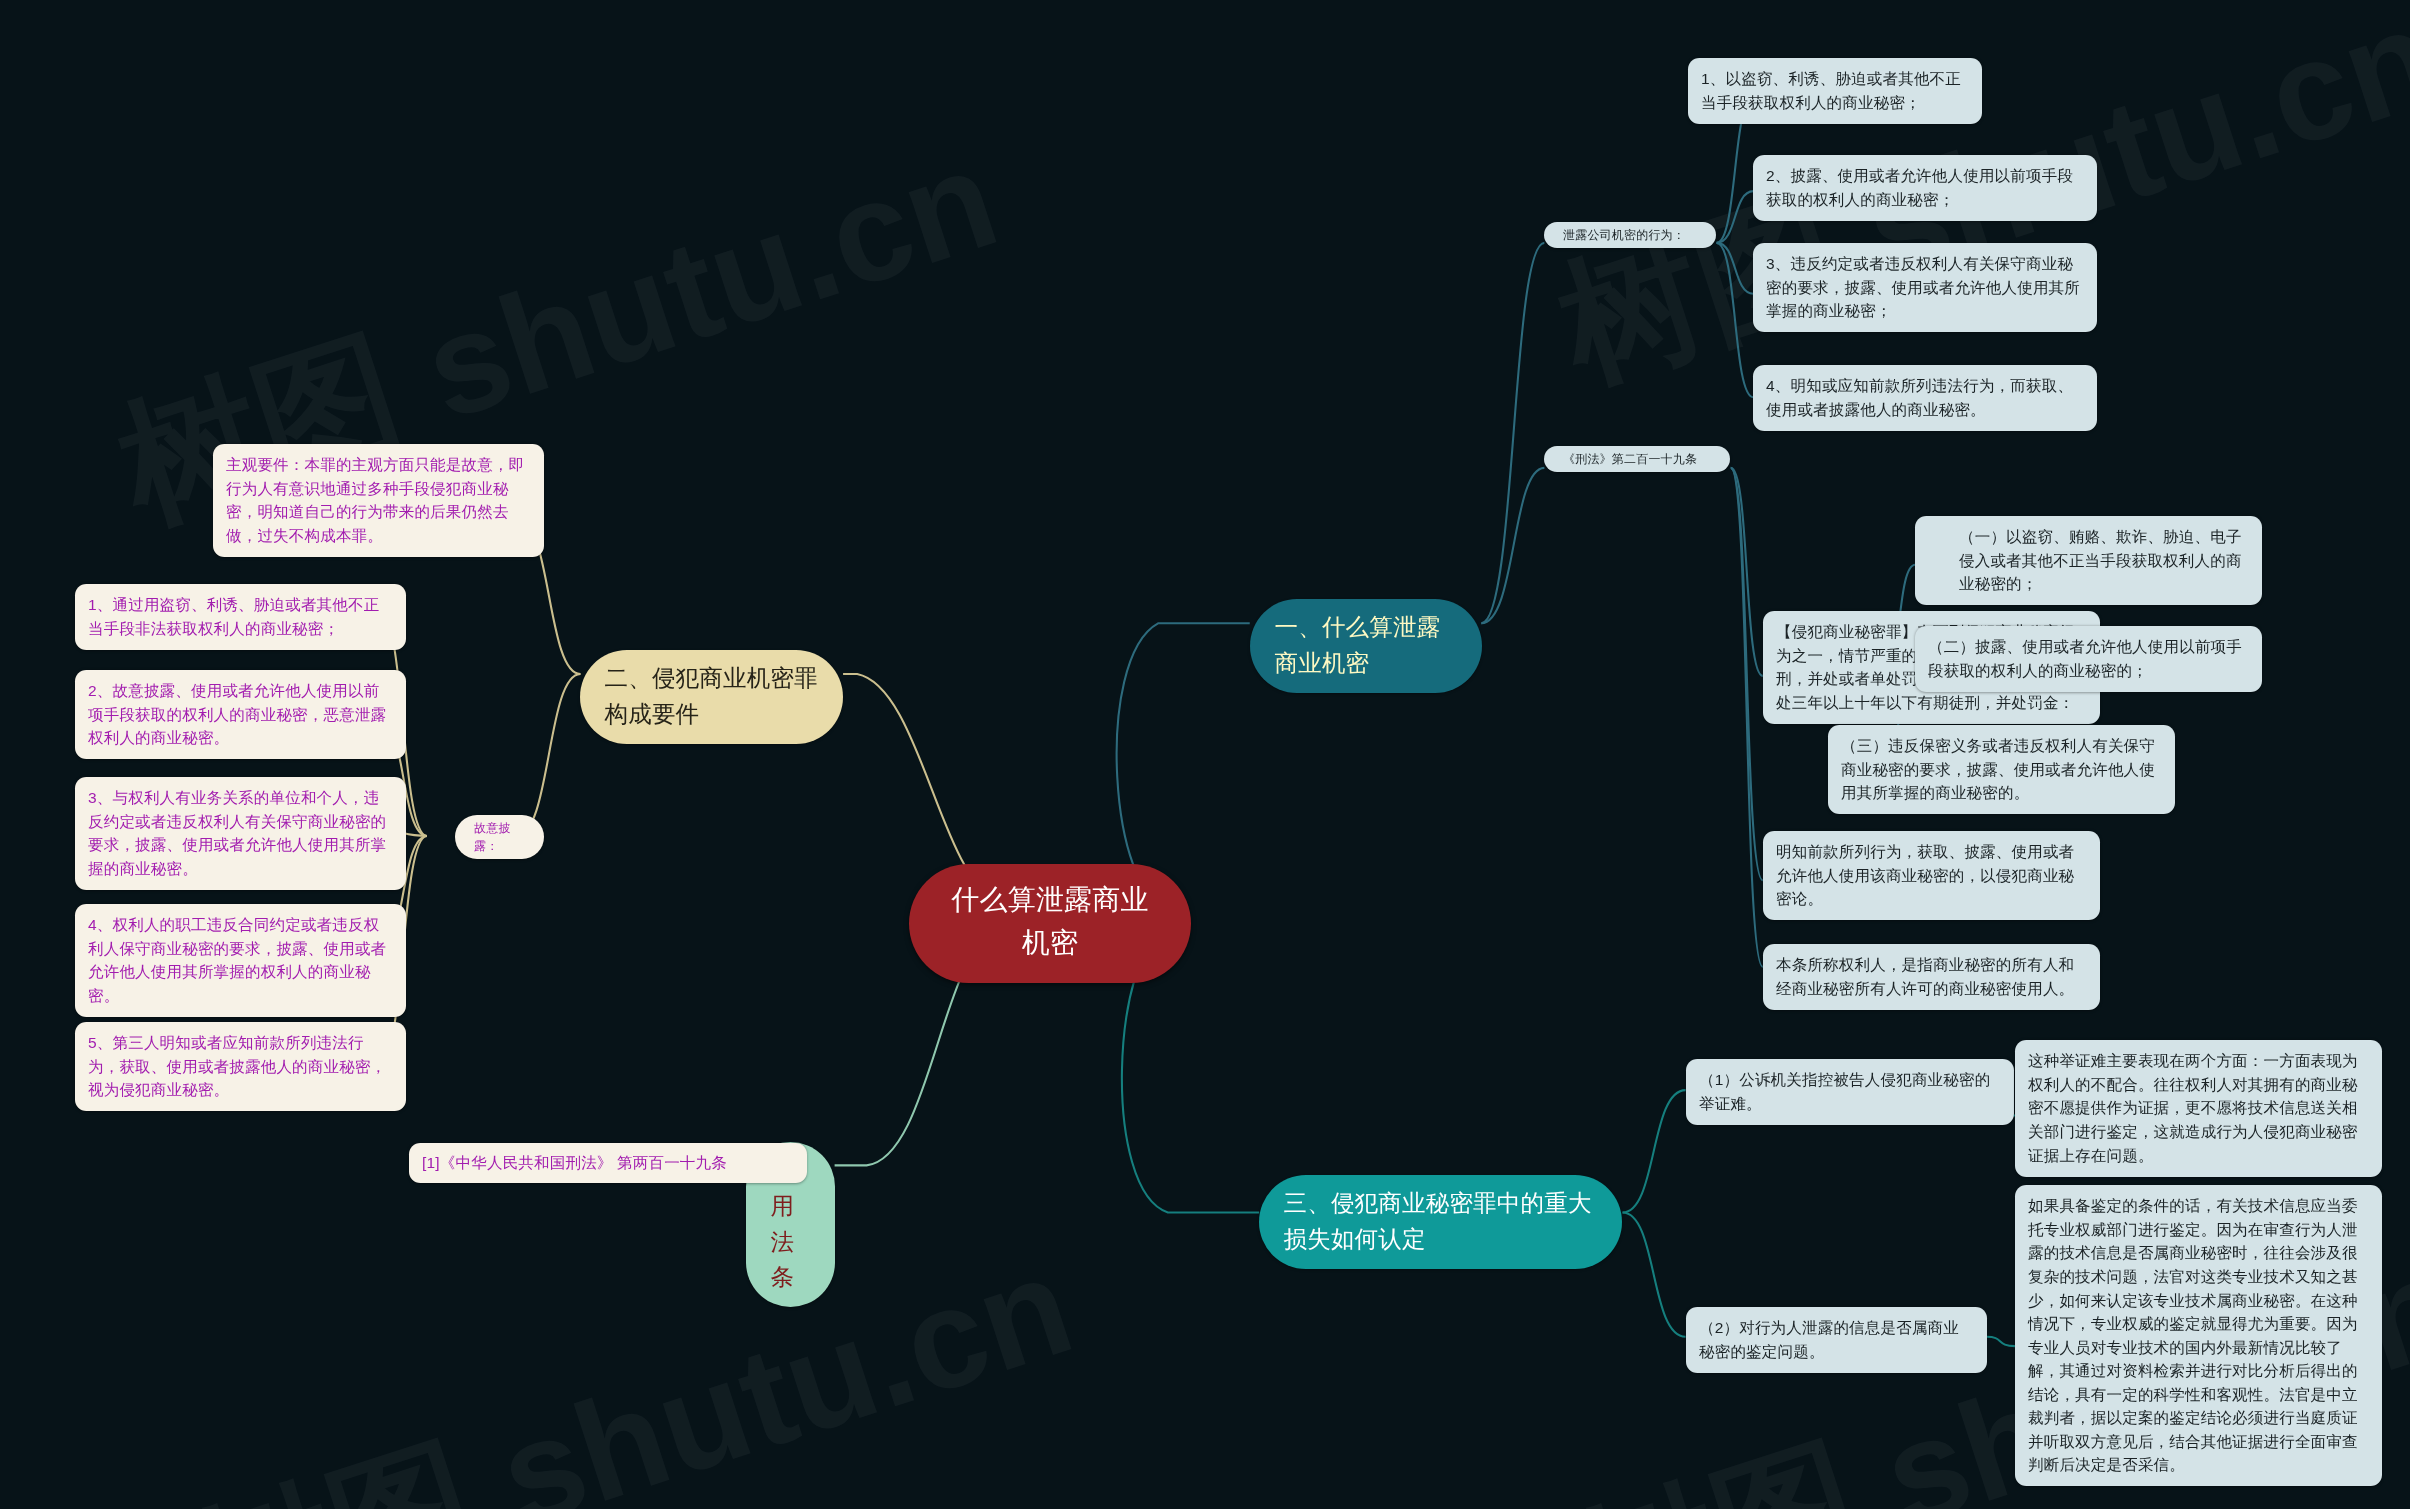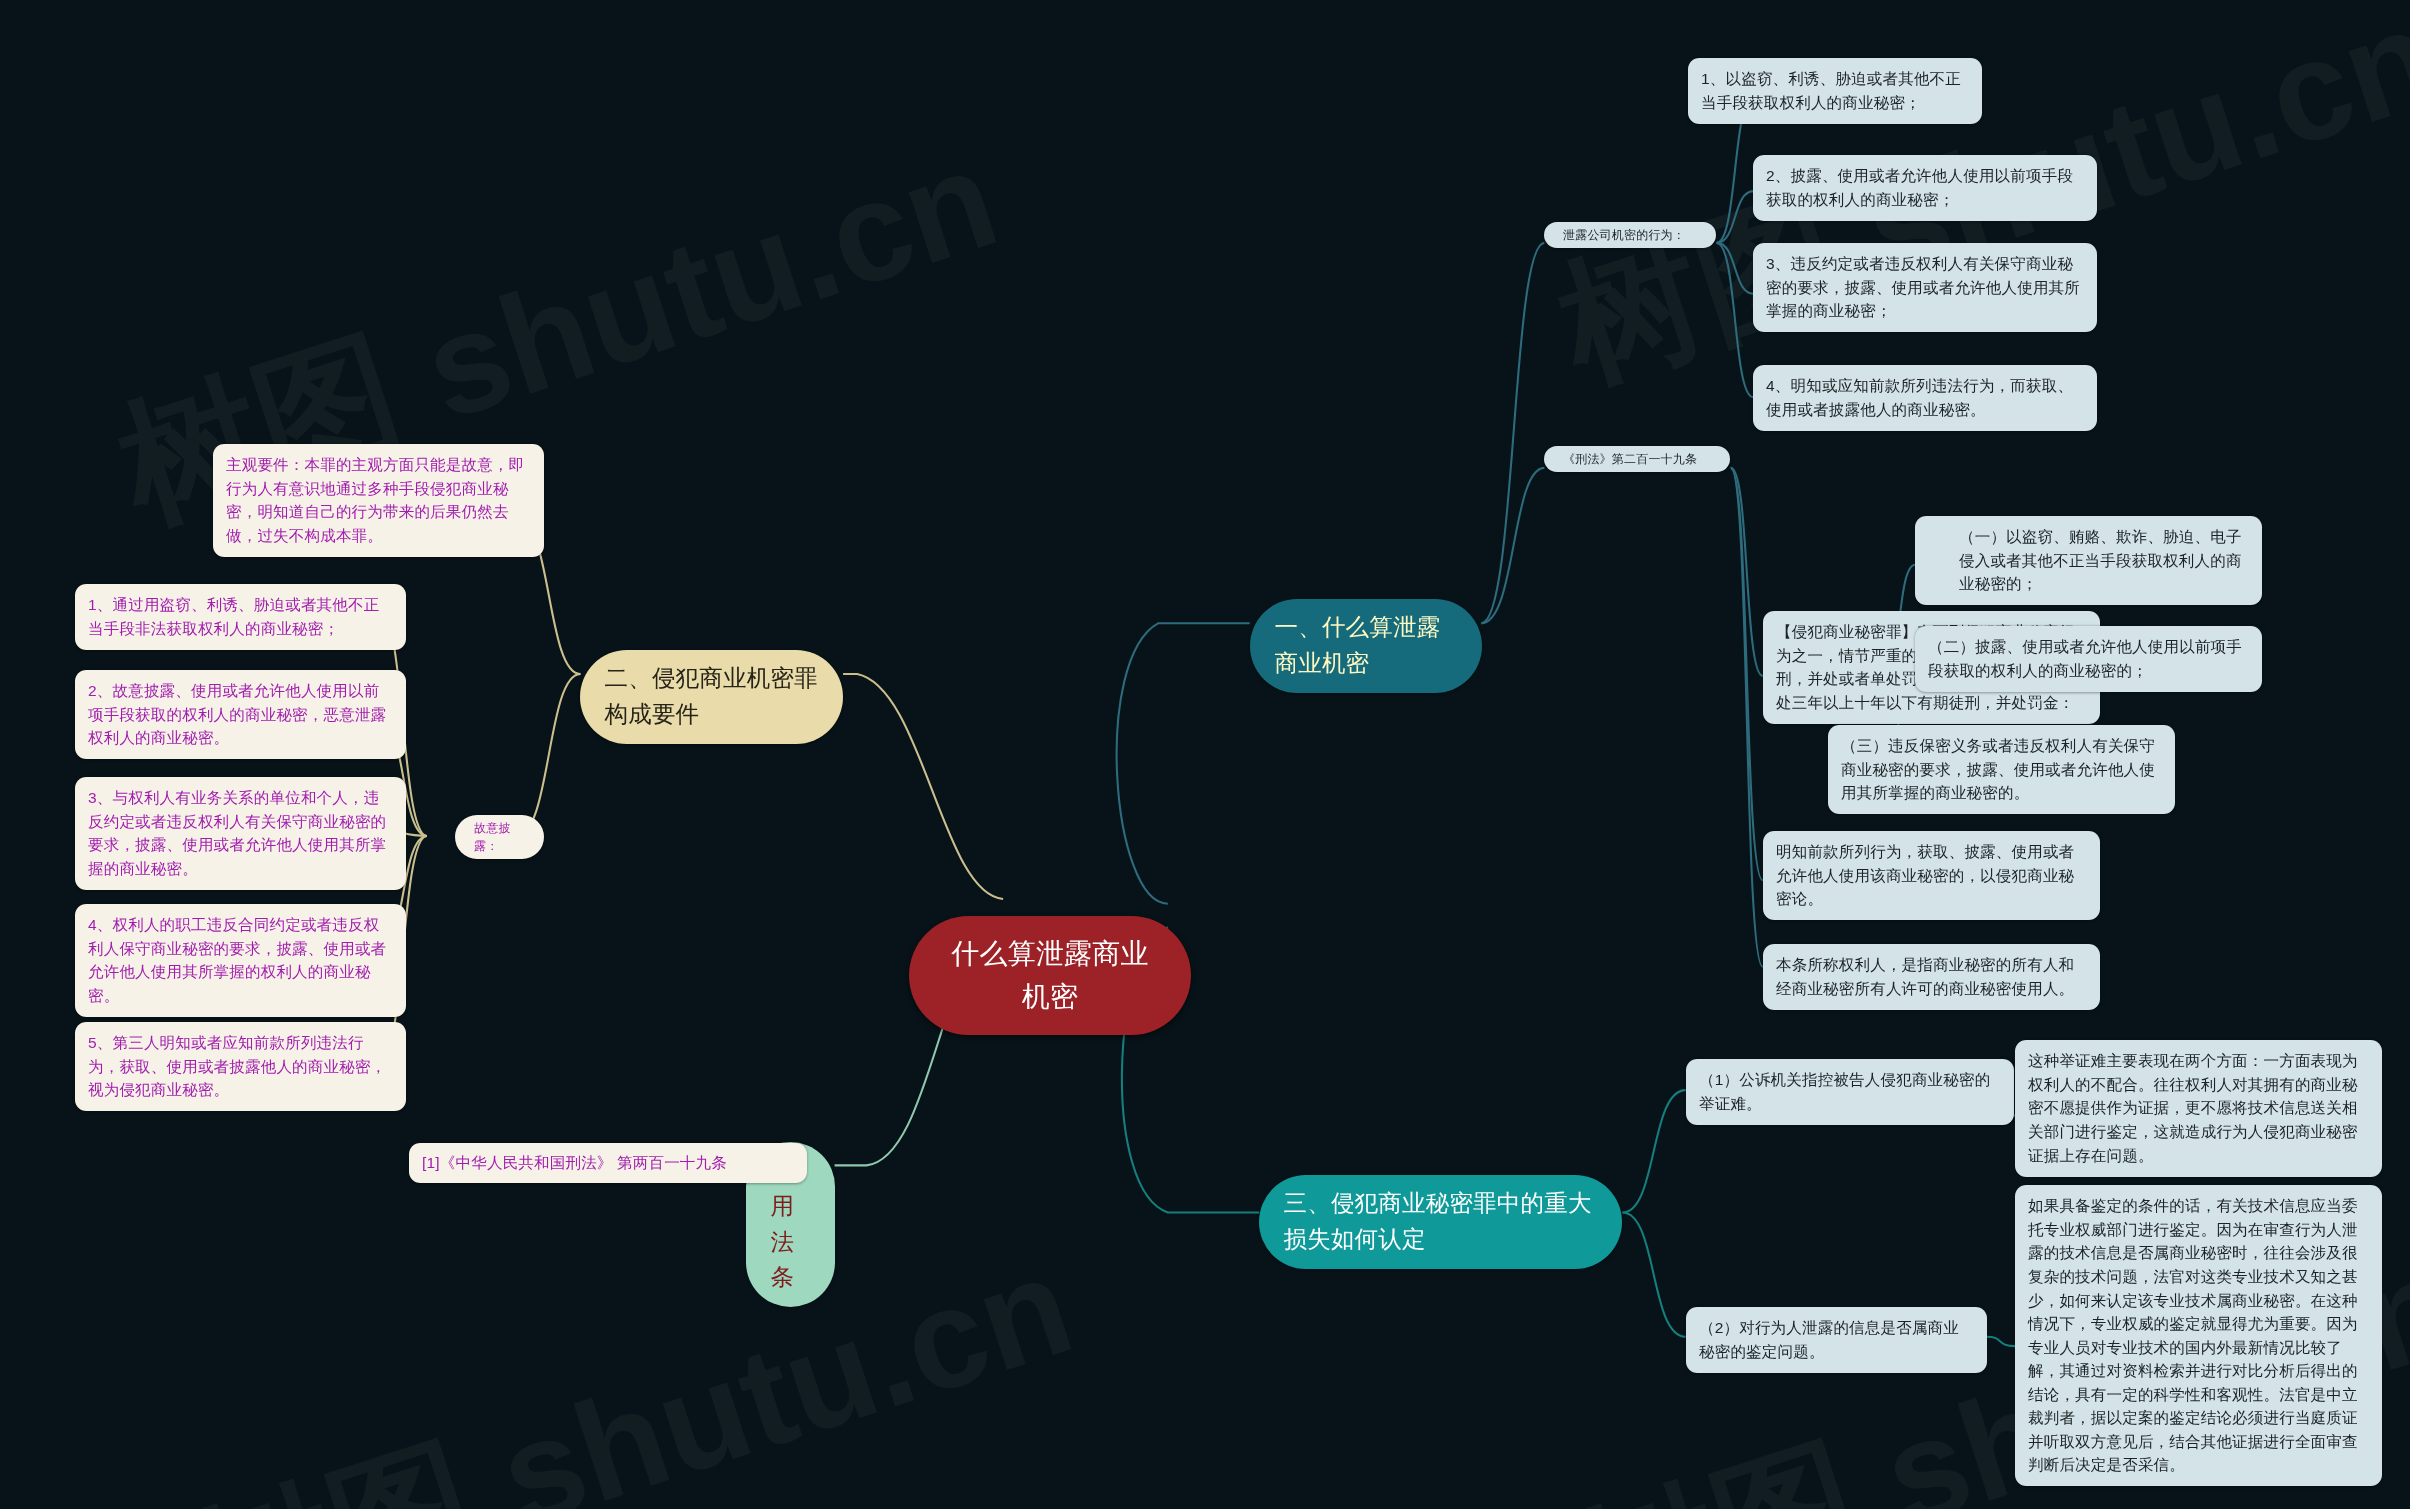--- a/index.html
+++ b/index.html
@@ -84,21 +84,21 @@
 
     <path d="M792,1238 L760,1238" stroke="#8fc8ae"></path>
 
     <path d="M1723,1288 C1760,1288 1752,1158 1790,1158" stroke="#157f7e"></path>
     <path d="M1723,1288 C1760,1288 1752,1420 1790,1420" stroke="#157f7e"></path>
     <path d="M2102,1158 C2125,1158 2118,1185 2140,1185" stroke="#157f7e"></path>
     <path d="M2110,1420 C2128,1420 2120,1430 2140,1430" stroke="#157f7e"></path>
   </g>
 </svg>
 
-<div class="node n-root" style="left:909px;top:916px;width:282px;">
+<div class="node n-root" style="left:909px;top:864px;width:282px;font-family:Liberation Mono, monospace;">
   <span>什么算泄露商业机密</span>
 </div>
 
 <div class="node n-pill n-teal1" style="left:1250px;top:599px;width:232px;">
   <span>一、什么算泄露商业机密</span>
 </div>
 
 <div class="node n-blue n-sm-pill" style="left:1544px;top:222px;width:172px;">
   <span>泄露公司机密的行为：</span>
 </div>

